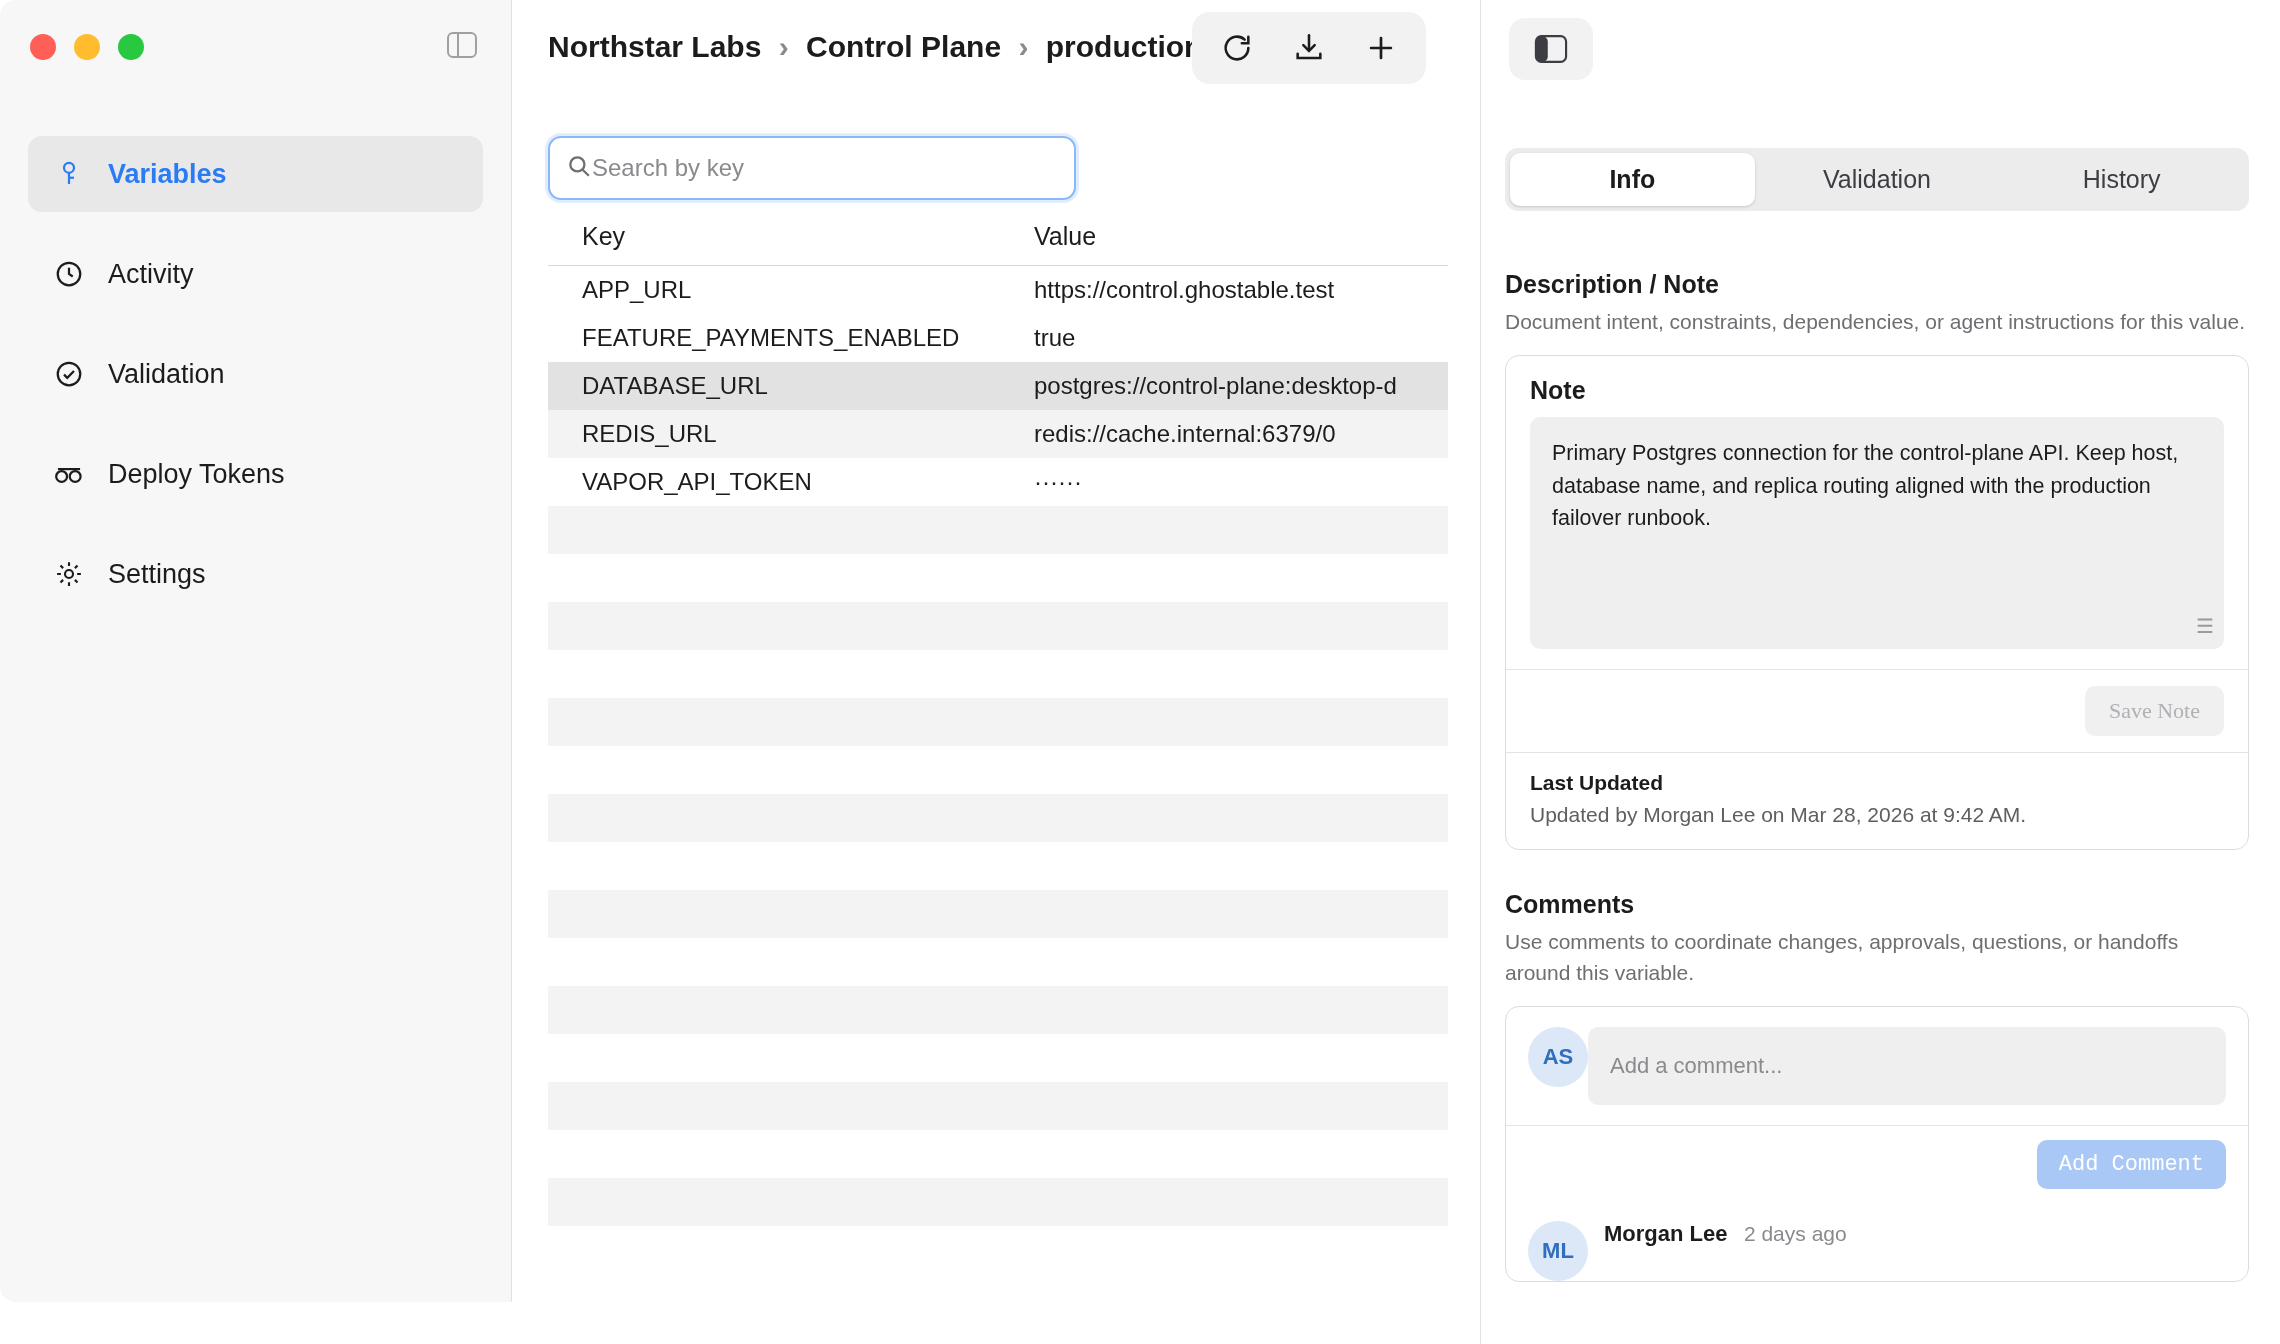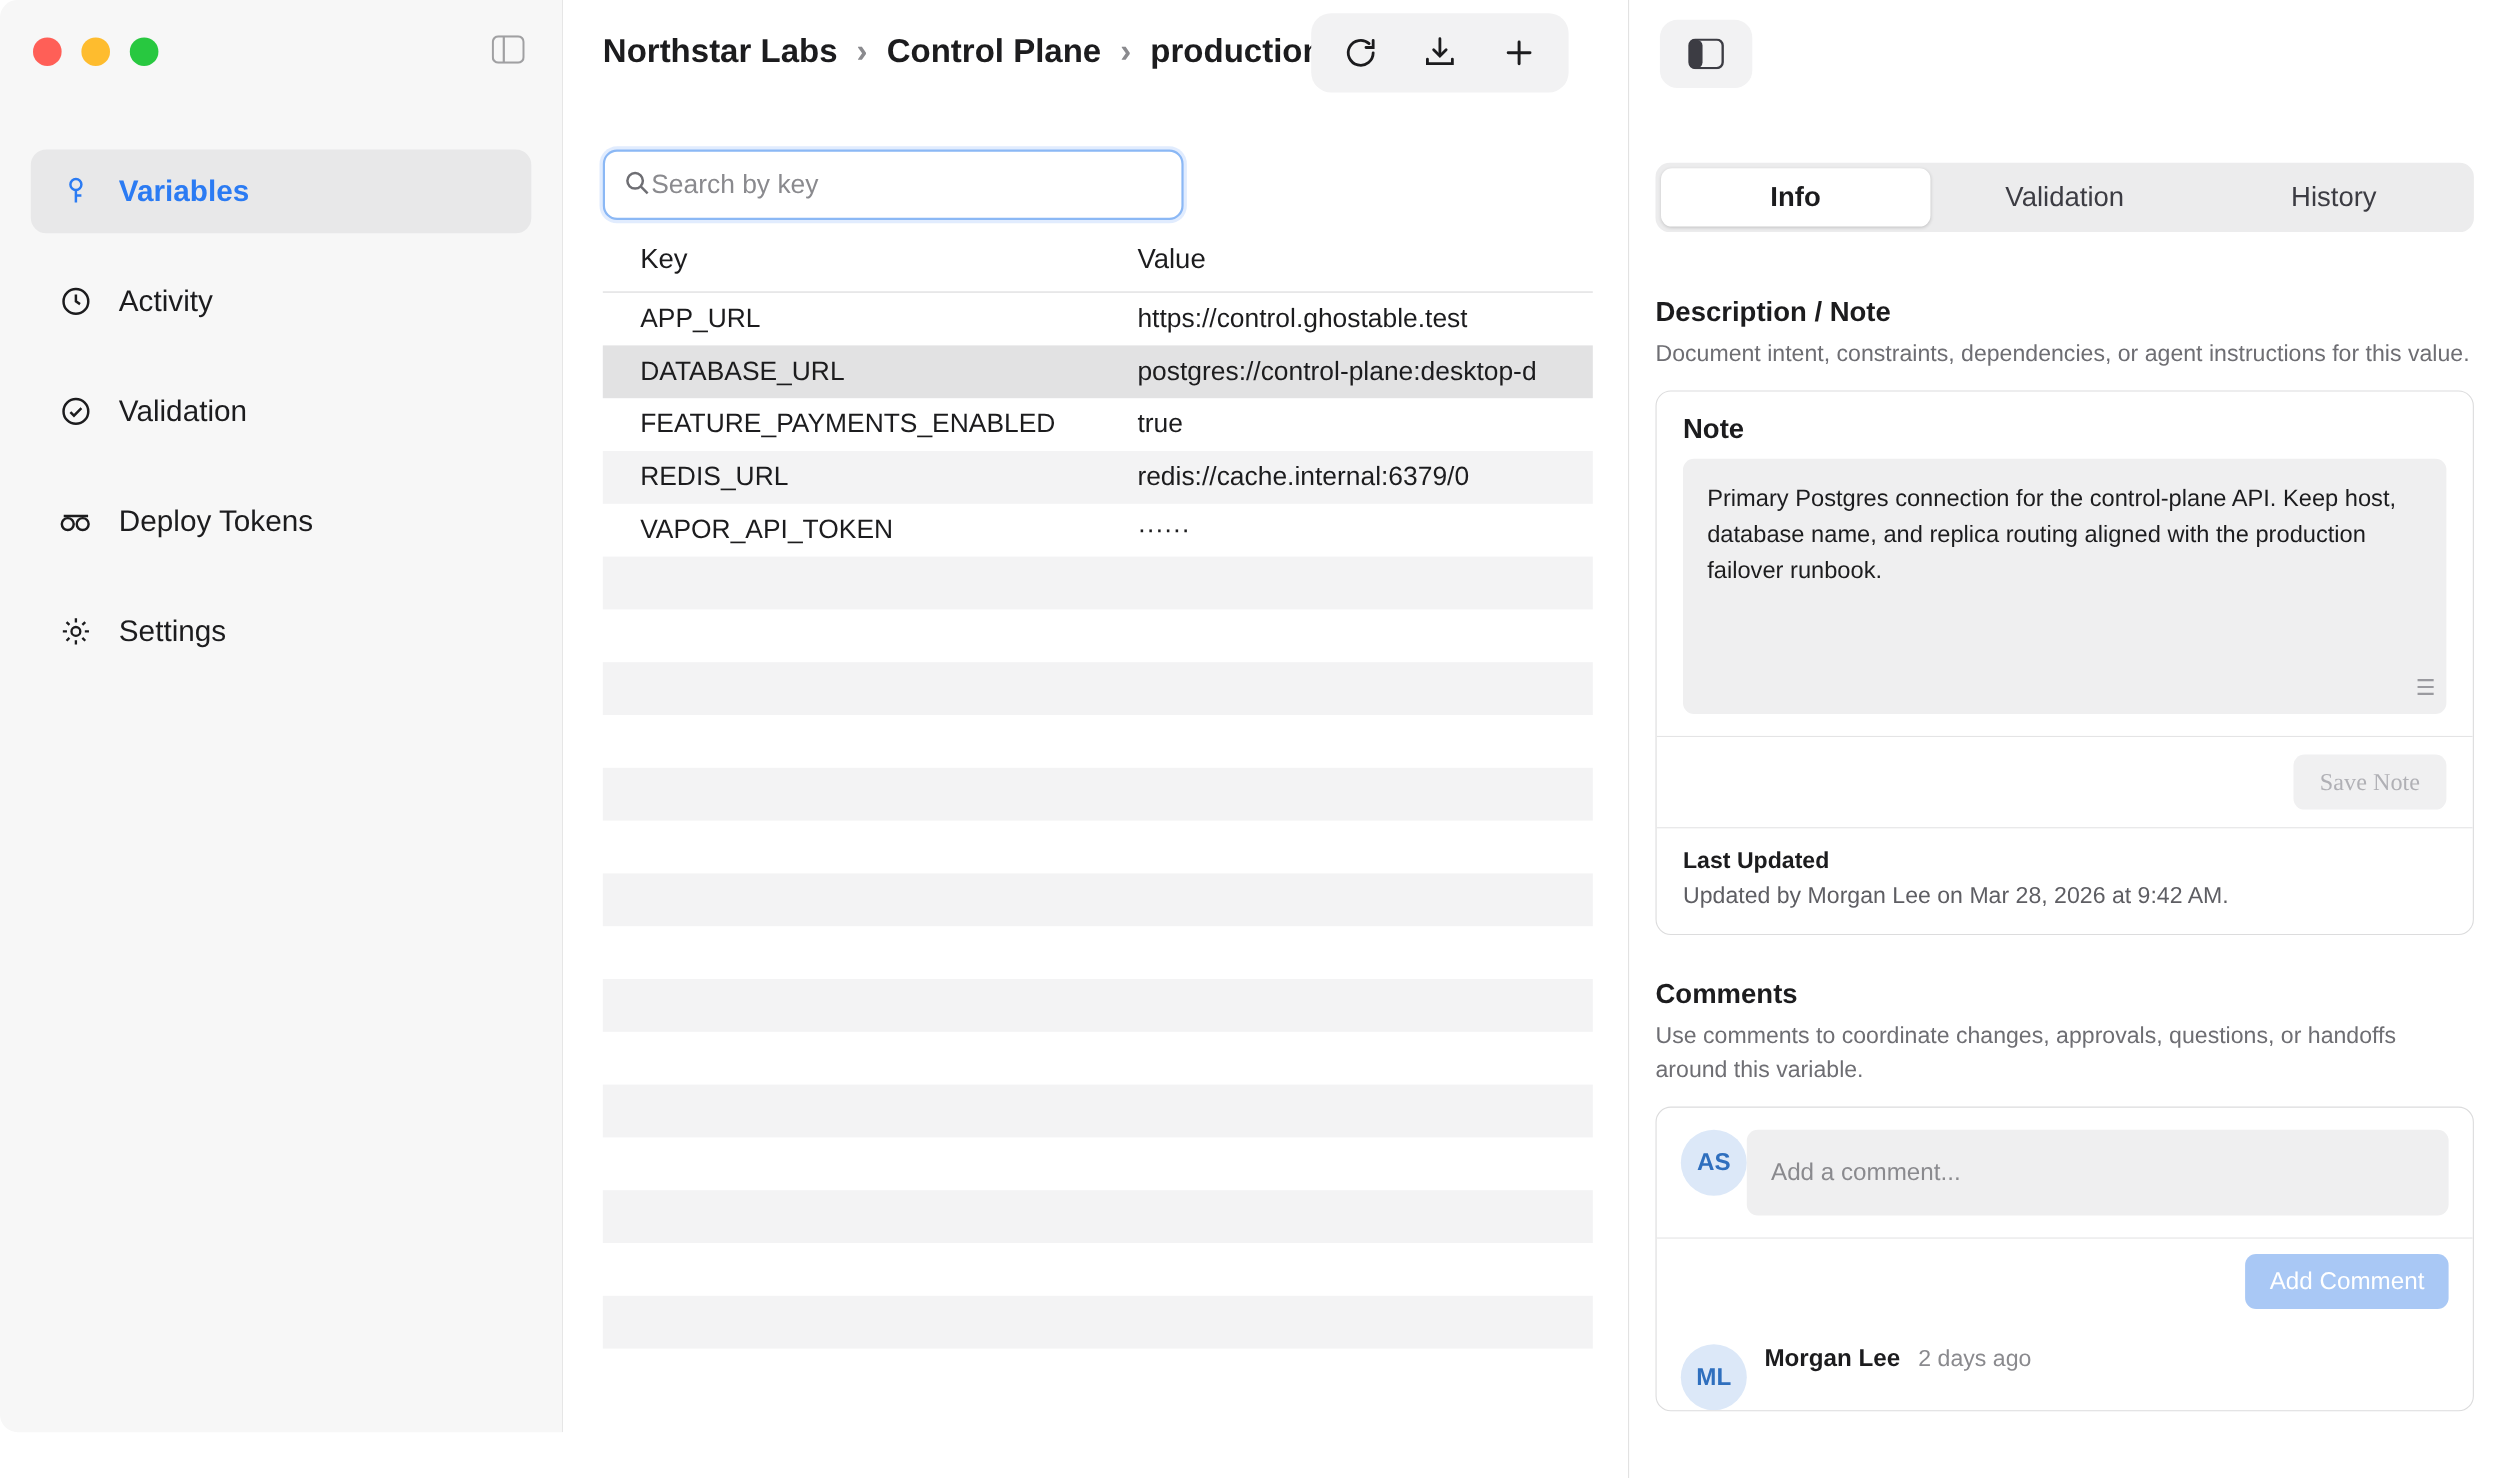--- a/index.html
+++ b/index.html
@@ -334,21 +334,21 @@
     padding: 14px 22px;
     display: flex; justify-content: flex-end;
   }
   .btn-primary {
     background: #a9c8f5;
     color: #ffffff;
     border: none;
     border-radius: 10px;
     font-size: 22px;
     padding: 12px 22px;
-    font-family: Liberation Sans, sans-serif;
+    font-family: Liberation Mono, monospace;
   }
   .comment-item {
     display: flex; gap: 16px;
     padding: 18px 22px 0 22px;
   }
   .c-name { font-size: 22px; font-weight: 700; color: #1c1c1e; }
   .c-time { font-size: 21px; color: #8a8a8e; margin-left: 12px; }
 </style>
 </head>
 <body>
@@ -484,27 +484,27 @@
     <div class="table">
       <div class="thead">
         <div class="th key">Key</div>
         <div class="th value">Value</div>
       </div>
 
       <div class="row">
         <div class="cell-key">APP_URL</div>
         <div class="cell-val">https://control.ghostable.test</div>
       </div>
+      <div class="row">
+        <div class="cell-key">FEATURE_PAYMENTS_ENABLED</div>
+        <div class="cell-val">true</div>
+      </div>
       <div class="row selected">
         <div class="cell-key">DATABASE_URL</div>
         <div class="cell-val">postgres://control-plane:desktop-d</div>
-      </div>
-      <div class="row">
-        <div class="cell-key">FEATURE_PAYMENTS_ENABLED</div>
-        <div class="cell-val">true</div>
       </div>
       <div class="row alt">
         <div class="cell-key">REDIS_URL</div>
         <div class="cell-val">redis://cache.internal:6379/0</div>
       </div>
       <div class="row">
         <div class="cell-key">VAPOR_API_TOKEN</div>
         <div class="cell-val">······</div>
       </div>
 

